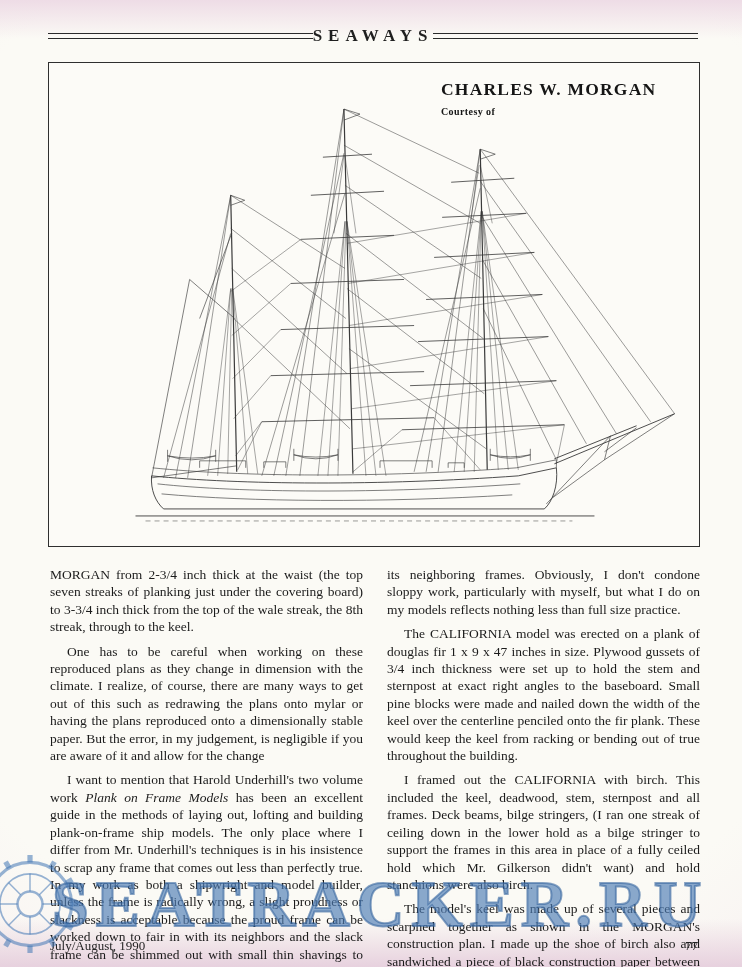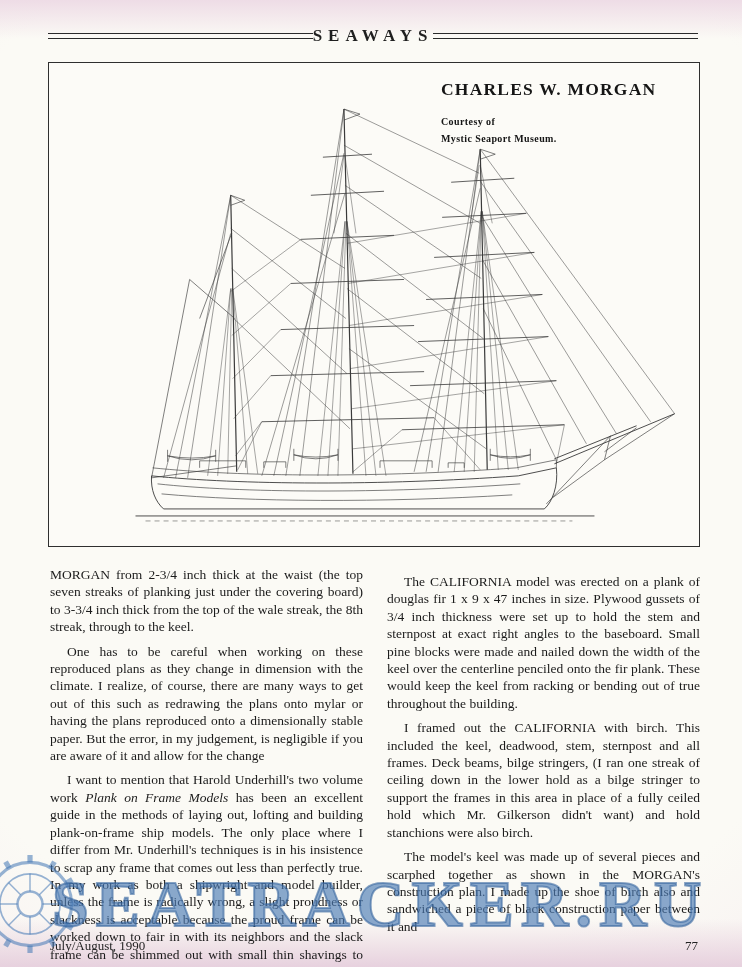--- a/index.html
+++ b/index.html
@@ -32,21 +32,21 @@
   
   figure.shipbox {
     position:absolute; left:48px; top:62px; width:652px; height:485px;
     border:1.5px solid #2f2f2f; background:#fcfbf7;
   }
   .shipbox svg.ship { position:absolute; left:0; top:0; width:100%; height:100%; }
   .figcap {
     position:absolute; top:16px; right:18px; width:240px; text-align:left;
     font-weight:bold; color:#151515; z-index:2;
   }
-  .figcap .cap1 { font-size:17.5px; letter-spacing:1.2px; margin-bottom:13px; }
+  .figcap .cap1 { font-size:17.5px; letter-spacing:1.2px; margin-bottom:3px; }
   .figcap .cap2, .figcap .cap3 { font-size:10px; letter-spacing:.4px; line-height:17px; }
 
   
   .columns {
     position:absolute; left:50px; top:566px; width:650px;
     display:flex; gap:24px;
   }
   .col { flex:1; font-size:13.5px; line-height:17.4px; text-align:justify; }
   .col p { margin:0; }
   .col p.indent { text-indent:17px;margin-top:7px; }
@@ -87,21 +87,20 @@
     <div class="rule-group">
       <div class="rule"></div>
         <div class="rule"></div>
     </div>
   </div>
 
   <figure class="shipbox">
     <div class="figcap">
       <div class="cap1">CHARLES W. MORGAN</div>
       <div class="cap2">Courtesy of</div>
-      <div class="cap3">Mystic Seaport Museum.</div>
     </div>
 
     <svg class="ship" viewBox="0 0 648 482" preserveAspectRatio="xMidYMid meet">
       <g stroke="#3a3a3a" stroke-width="0.65" fill="none">
 
         <path d="M86,452 L544,452" stroke-width="0.9"></path>
         <path d="M96,457 L522,457" stroke-dasharray="5 4" stroke-width="0.5"></path>
 
         <path d="M102,412 C190,421 330,422 468,412 L506,404 C508,422 502,438 494,445 L114,445 C106,438 101,426 102,412 Z" stroke-width="0.9"></path>
         <path d="M103,404 C190,413 330,414 466,404 L506,396 L506,404"></path>
@@ -153,20 +152,21 @@
     </svg>
   </figure>
 
   <main class="columns">
     <div class="col">
       <p>MORGAN from 2-3/4 inch thick at the waist (the top seven streaks of planking just under the covering board) to 3-3/4 inch thick from the top of the wale streak, the 8th streak, through to the keel.</p>
       <p class="indent">One has to be careful when working on these reproduced plans as they change in dimension with the climate. I realize, of course, there are many ways to get out of this such as redrawing the plans onto mylar or having the plans reproduced onto a dimensionally stable paper. But the error, in my judgement, is negligible if you are aware of it and allow for the change</p>
       <p class="indent"><span>I want to mention that Harold Underhill's two volume work </span><i>Plank on Frame Models</i><span> has been an excellent guide in the methods of laying out, lofting and building plank-on-frame ship models. The only place where I differ from Mr. Underhill's techniques is in his insistence to scrap any frame that comes out less than perfectly true. In my work as both a shipwright and model builder, unless the frame is radically wrong, a slight proudness or slackness is acceptable because the proud frame can be worked down to fair in with its neighbors and the slack frame can be shimmed out with small thin shavings to also fair in with</span></p>
     </div>
     <div class="col">
+      <p>its neighboring frames.  Obviously, I don't condone sloppy work, particularly with myself, but what I do on my models reflects nothing less than full size practice.</p>
       <p class="indent">The CALIFORNIA model was erected on a plank of douglas fir 1 x 9 x 47 inches in size.  Plywood gussets of 3/4 inch thickness were set up to hold the stem and sternpost at exact right angles to the baseboard.  Small pine blocks were made and nailed down the width of the keel over the centerline penciled onto the fir plank.  These would keep the keel from racking or bending out of true throughout the building.</p>
       <p class="indent">I framed out the CALIFORNIA with birch.  This included the keel, deadwood, stem, sternpost and all frames. Deck beams, bilge stringers, (I ran one streak of ceiling down in the lower hold as a bilge stringer to support the frames in this area in place of a fully ceiled hold which Mr. Gilkerson didn't want) and hold stanchions were also birch.</p>
       <p class="indent">The model's keel was made up of several pieces and scarphed together as shown in the MORGAN's construction plan.  I made up the shoe of birch also and sandwiched a piece of black construction paper between it and</p>
     </div>
   </main>
 
   <div class="ftr">
     <span>July/August, 1990</span>
     <span>77</span>
   </div>

